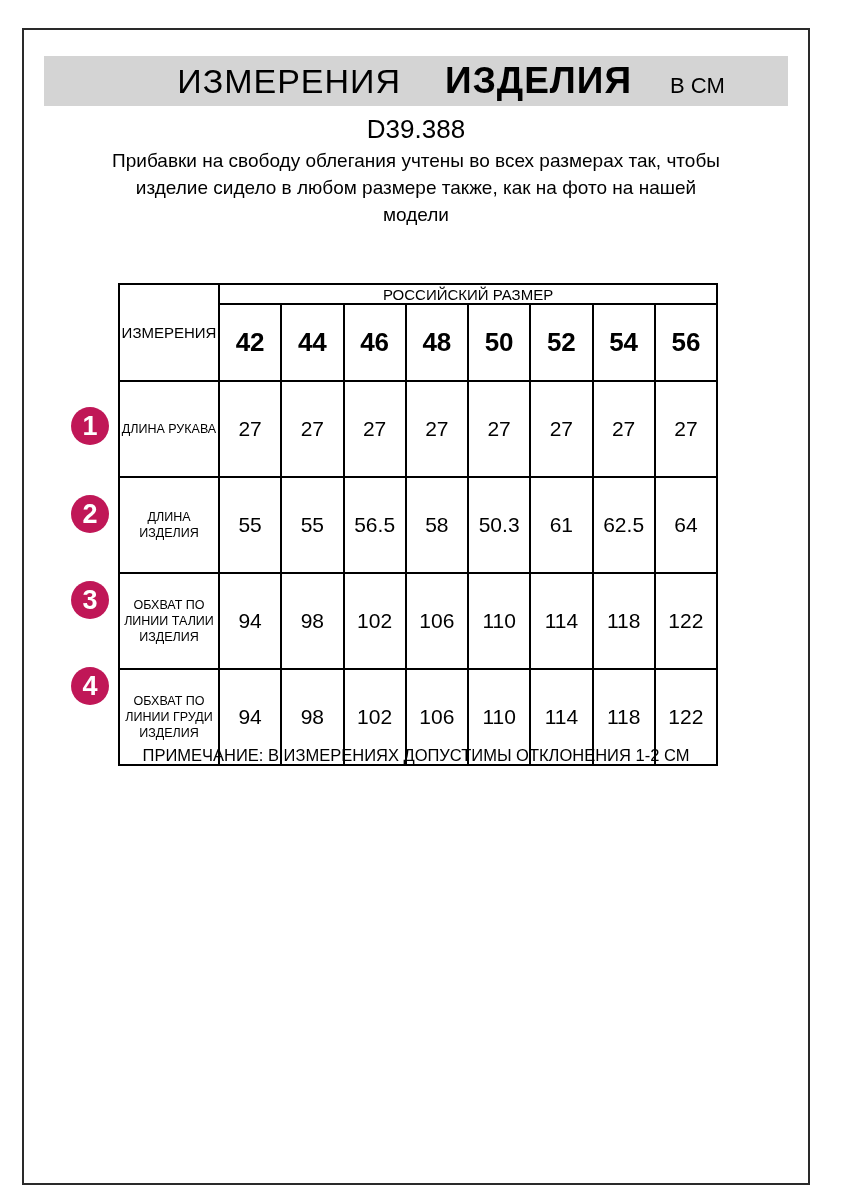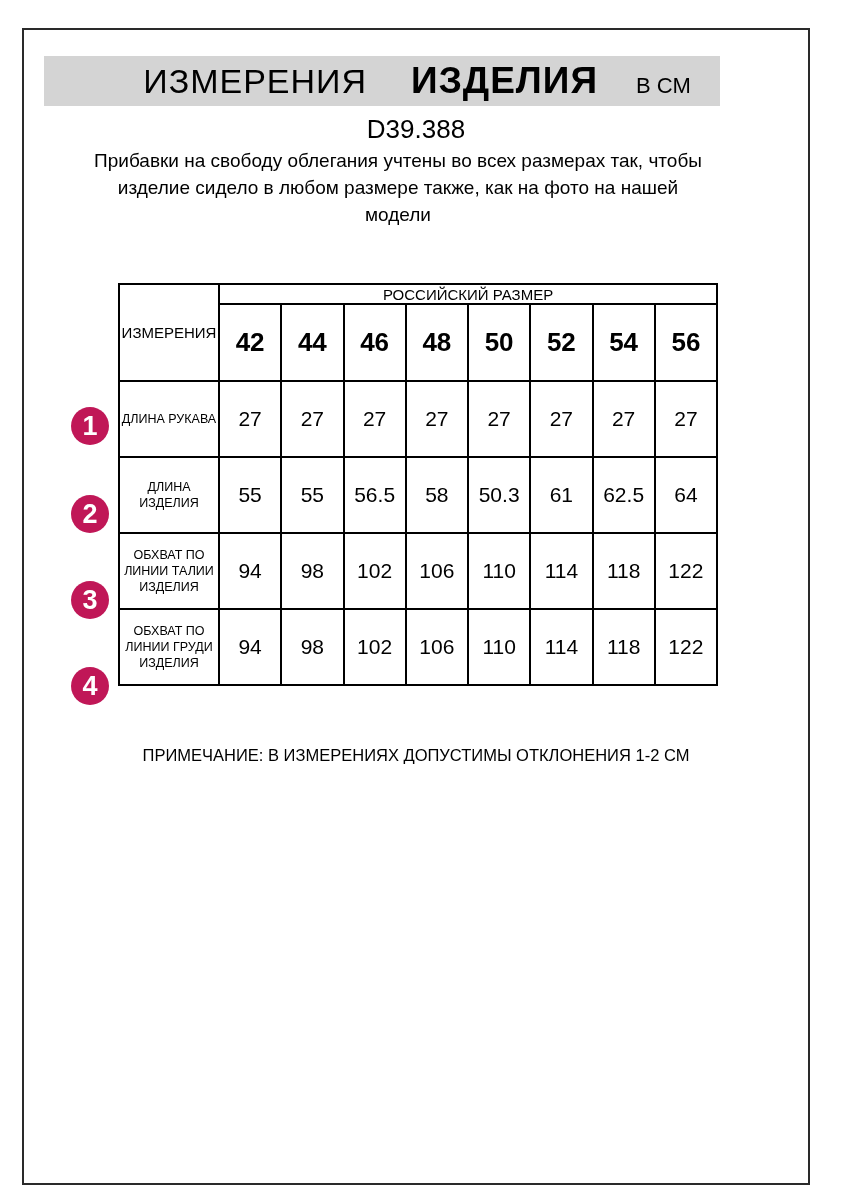--- a/index.html
+++ b/index.html
@@ -14,40 +14,40 @@
 
   .page-frame {
     position: absolute; left: 22px; top: 28px;
     width: 788px; height: 1157px;
     border: 2px solid #2a2a2a;
     background: #ffffff;
   }
 
   .title-bar {
     position: absolute; left: 44px; top: 56px;
-    width: 676px; height: 50px;
+    width: 744px; height: 50px;
     background: #d4d4d4;
     text-align: center;
     line-height: 50px;
     white-space: nowrap;
     padding-left: 70px;
   }
   .title-word1 { font-size: 34px; letter-spacing: 1px; }
   .title-word2 { font-size: 37px; font-weight: bold; margin-left: 44px; letter-spacing: 1px; }
   .title-units { font-size: 22px; margin-left: 38px; }
 
   .model-code {
     position: absolute; left: 22px; top: 114px;
     width: 788px;
     text-align: center;
     font-size: 26px;
   }
 
   .description {
-    position: absolute; left: 4px; top: 147px;
+    position: absolute; left: 22px; top: 147px;
     width: 788px;
     text-align: center;
     font-size: 19px;
     line-height: 27px;
     white-space: pre-line;
   }
 
   table.size-table {
     position: absolute; left: 118px; top: 283px;
     border-collapse: collapse;
@@ -56,21 +56,21 @@
   }
   table.size-table td {
     border: 2px solid #000000;
     text-align: center;
     vertical-align: middle;
     padding: 0;
   }
   td.cell-group-header { height: 20px; font-size: 15px; }
   td.cell-corner { font-size: 15px; }
   tr.row-sizes td { height: 77px; font-size: 26px; font-weight: bold; }
-  tr.row-data td { height: 76px; }
+  tr.row-data td { height: 96px; }
   td.cell-label {
     font-size: 12.5px;
     line-height: 16px;
     white-space: pre-line;
   }
   td.cell-value { font-size: 21px; }
 
   .badge {
     position: absolute; left: 71px;
     width: 38px; height: 38px;

